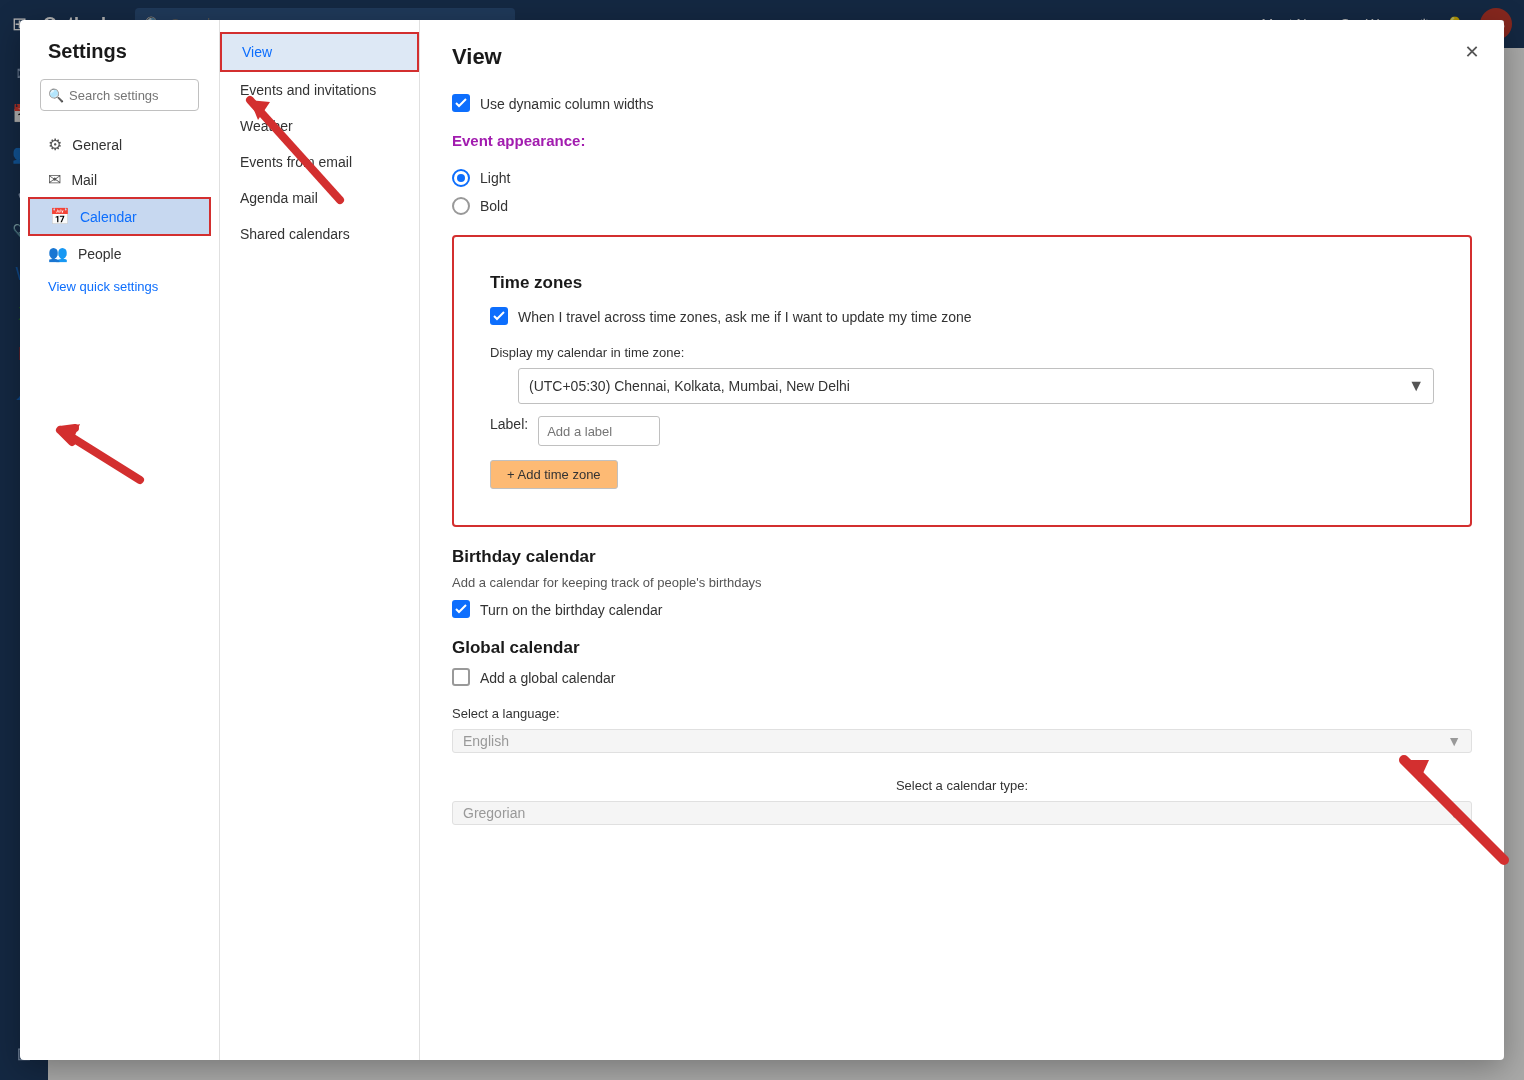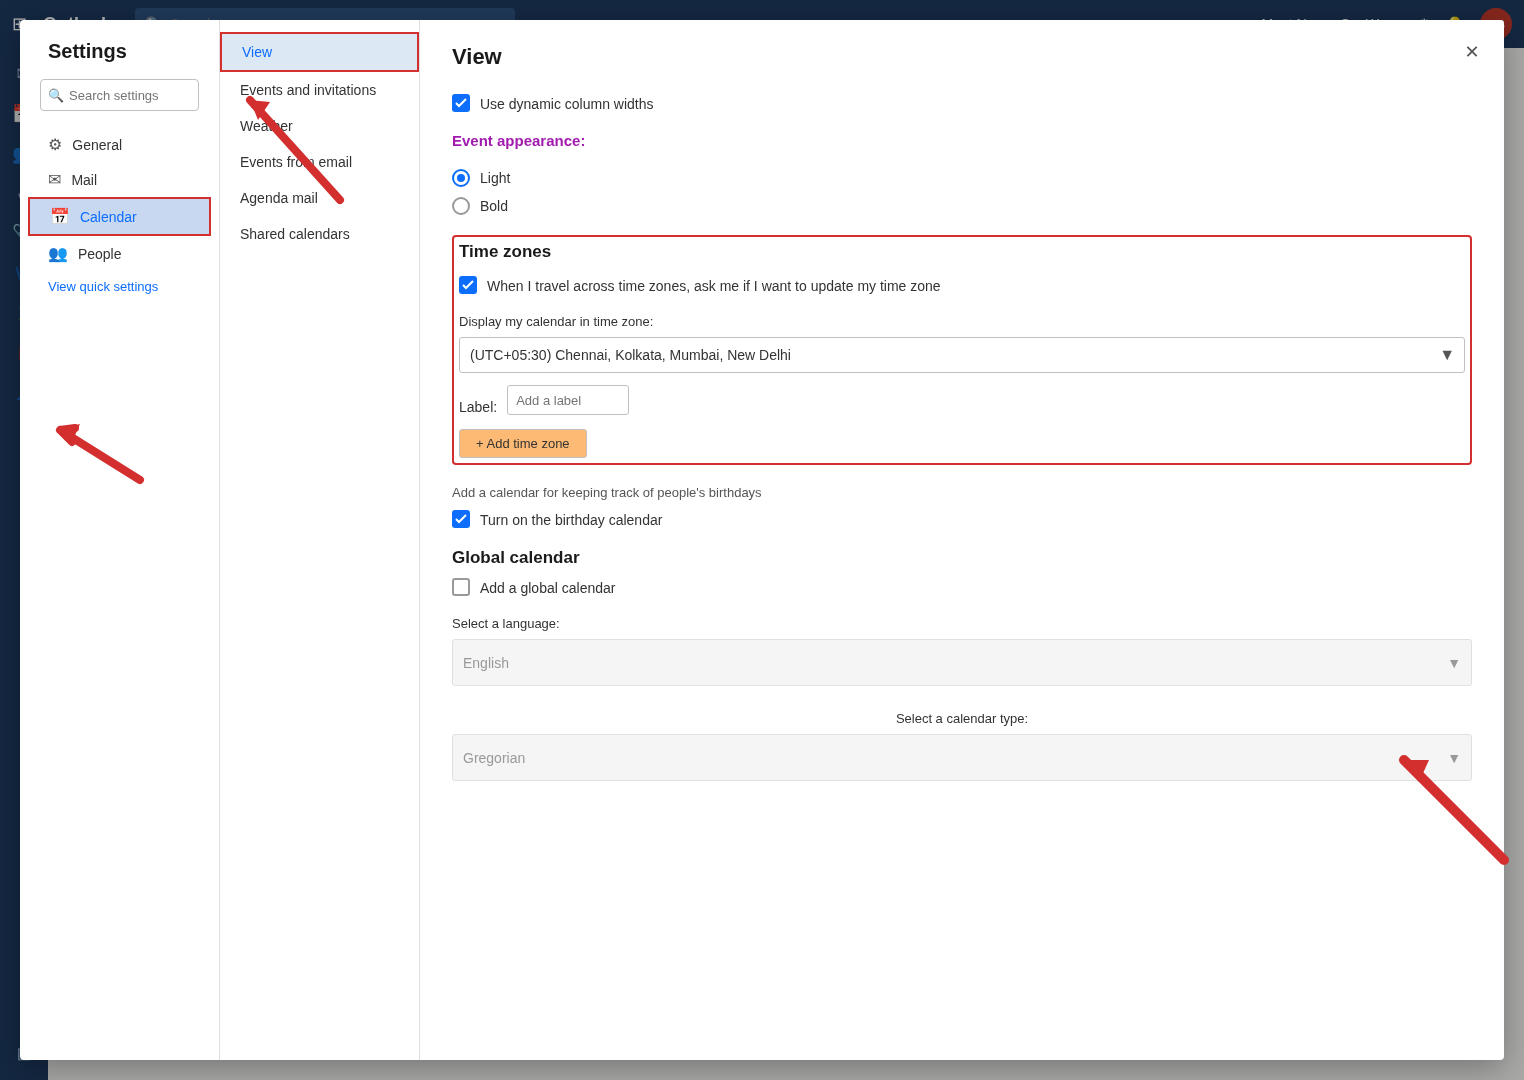--- a/index.html
+++ b/index.html
@@ -145,37 +145,37 @@
     .radio-selected::after {
       content: ''; width: 8px; height: 8px; border-radius: 50%; background: #0d6efd;
     }
     .radio-unselected {
       width: 18px; height: 18px; border-radius: 50%; border: 2px solid #999; flex-shrink: 0;
     }
     .radio-label { font-size: 14px; color: #333; }
 
     
     .time-zones-box {
-      border: 2px solid #d32f2f; border-radius: 4px; padding: 5px; margin: 20px 0;
+      border: 2px solid #d32f2f; border-radius: 4px; padding: 36px; margin: 20px 0;
     }
     .tz-title { font-size: 17px; font-weight: 600; color: #1a1a1a; margin-bottom: 14px; }
     .tz-label { font-size: 13px; color: #333; margin-bottom: 8px; margin-top: 14px; }
 
     .select-box {
       width: 100%; height: 36px; border: 1px solid #c0c0c0; border-radius: 3px;
       padding: 0 32px 0 10px; font-size: 14px; color: #333; appearance: none;
       background: white; cursor: pointer; position: relative;
     }
-    .select-wrapper { position: relative; }
+    .select-wrapper { position: relative; margin-left: 28px; }
     .select-arrow {
       position: absolute; right: 10px; top: 50%; transform: translateY(-50%);
       color: #555; pointer-events: none;
     }
 
-    .label-row { display: flex; align-items: flex-end; gap: 10px; margin-top: 12px; }
+    .label-row { display: flex; align-items: flex-start; gap: 10px; margin-top: 12px; }
     .label-text { font-size: 14px; color: #333; }
     .label-input {
       border: 1px solid #c0c0c0; border-radius: 3px; height: 30px; padding: 0 8px;
       font-size: 13px; color: #999; outline: none; width: 122px;
     }
 
     .add-tz-btn {
       margin-top: 14px; border: 1px solid #c0c0c0; background: #fdba74;
       padding: 6px 16px; border-radius: 3px; font-size: 13px; cursor: pointer;
       display: inline-flex; align-items: center; gap: 6px; color: #333;
@@ -183,21 +183,21 @@
 
     
     .section-divider { margin: 20px 0; }
     .section-title-lg { font-size: 17px; font-weight: 600; color: #1a1a1a; margin-bottom: 8px; }
     .section-desc { font-size: 13px; color: #555; margin-bottom: 10px; }
 
     
     .global-section { margin-top: 20px; }
 
     .dropdown-disabled {
-      width: 100%; height: 47px; border: 1px solid #e0e0e0; border-radius: 3px;
+      width: 100%; height: 24px; border: 1px solid #e0e0e0; border-radius: 3px;
       padding: 0 10px; font-size: 14px; color: #999; background: #f5f5f5;
       display: flex; align-items: center; justify-content: space-between; margin-top: 8px;
     }
 
     
     .settings-right::-webkit-scrollbar { width: 6px; }
     .settings-right::-webkit-scrollbar-track { background: #f0f0f0; }
     .settings-right::-webkit-scrollbar-thumb { background: #c0c0c0; border-radius: 3px; }
 
     
@@ -333,20 +333,21 @@
 
         <div class="label-row">
           <span class="label-text">Label:</span>
           <input class="label-input" type="text" placeholder="Add a label" style="">
         </div>
 
         <button class="add-tz-btn">+ Add time zone</button>
       </div>
 
       <div class="section-divider">
+        <div class="section-title-lg">Birthday calendar</div>
         <div class="section-desc">Add a calendar for keeping track of people's birthdays</div>
         <div class="checkbox-row">
           <div class="checkbox-checked">
             <svg viewBox="0 0 12 12" fill="white">
                 <polyline points="1,6 4,9 11,2" stroke="white" stroke-width="2" fill="none"></polyline>
               </svg>
           </div>
           <span class="checkbox-label">Turn on the birthday calendar</span>
         </div>
       </div>

